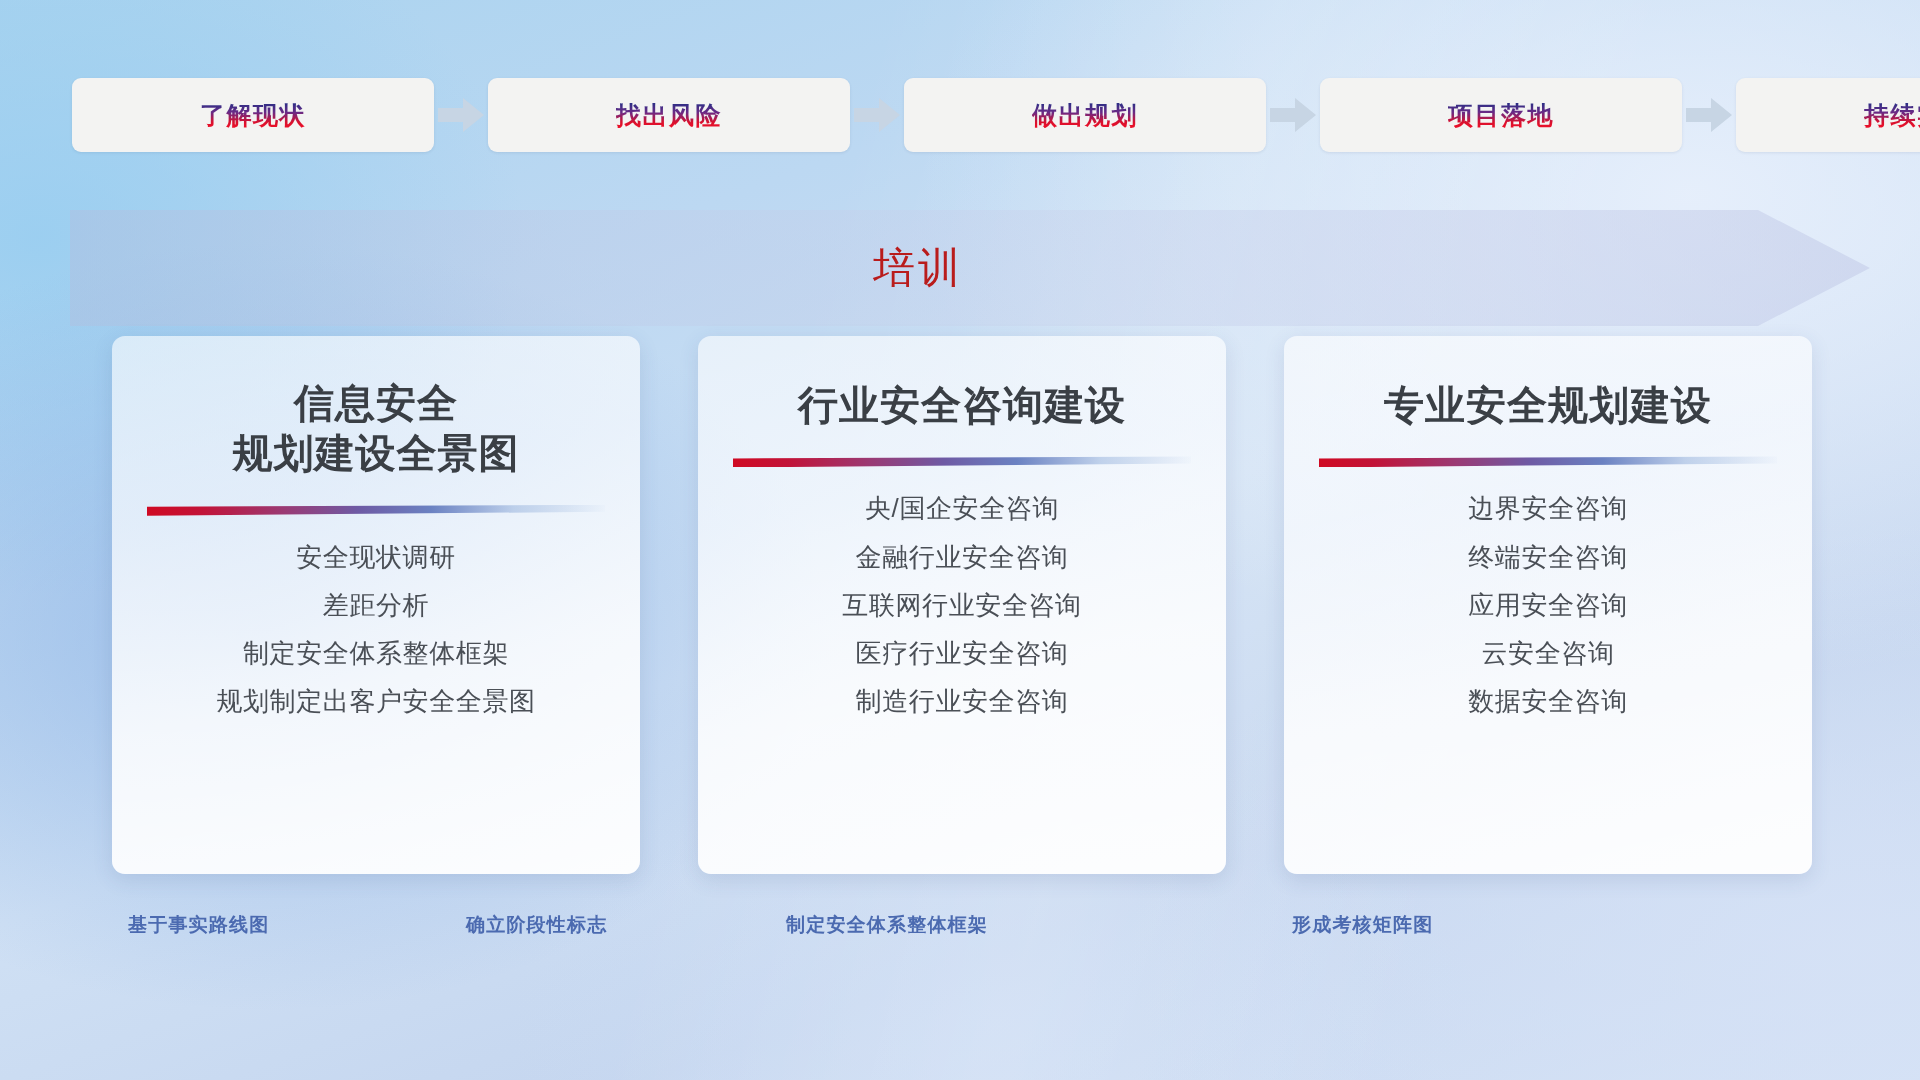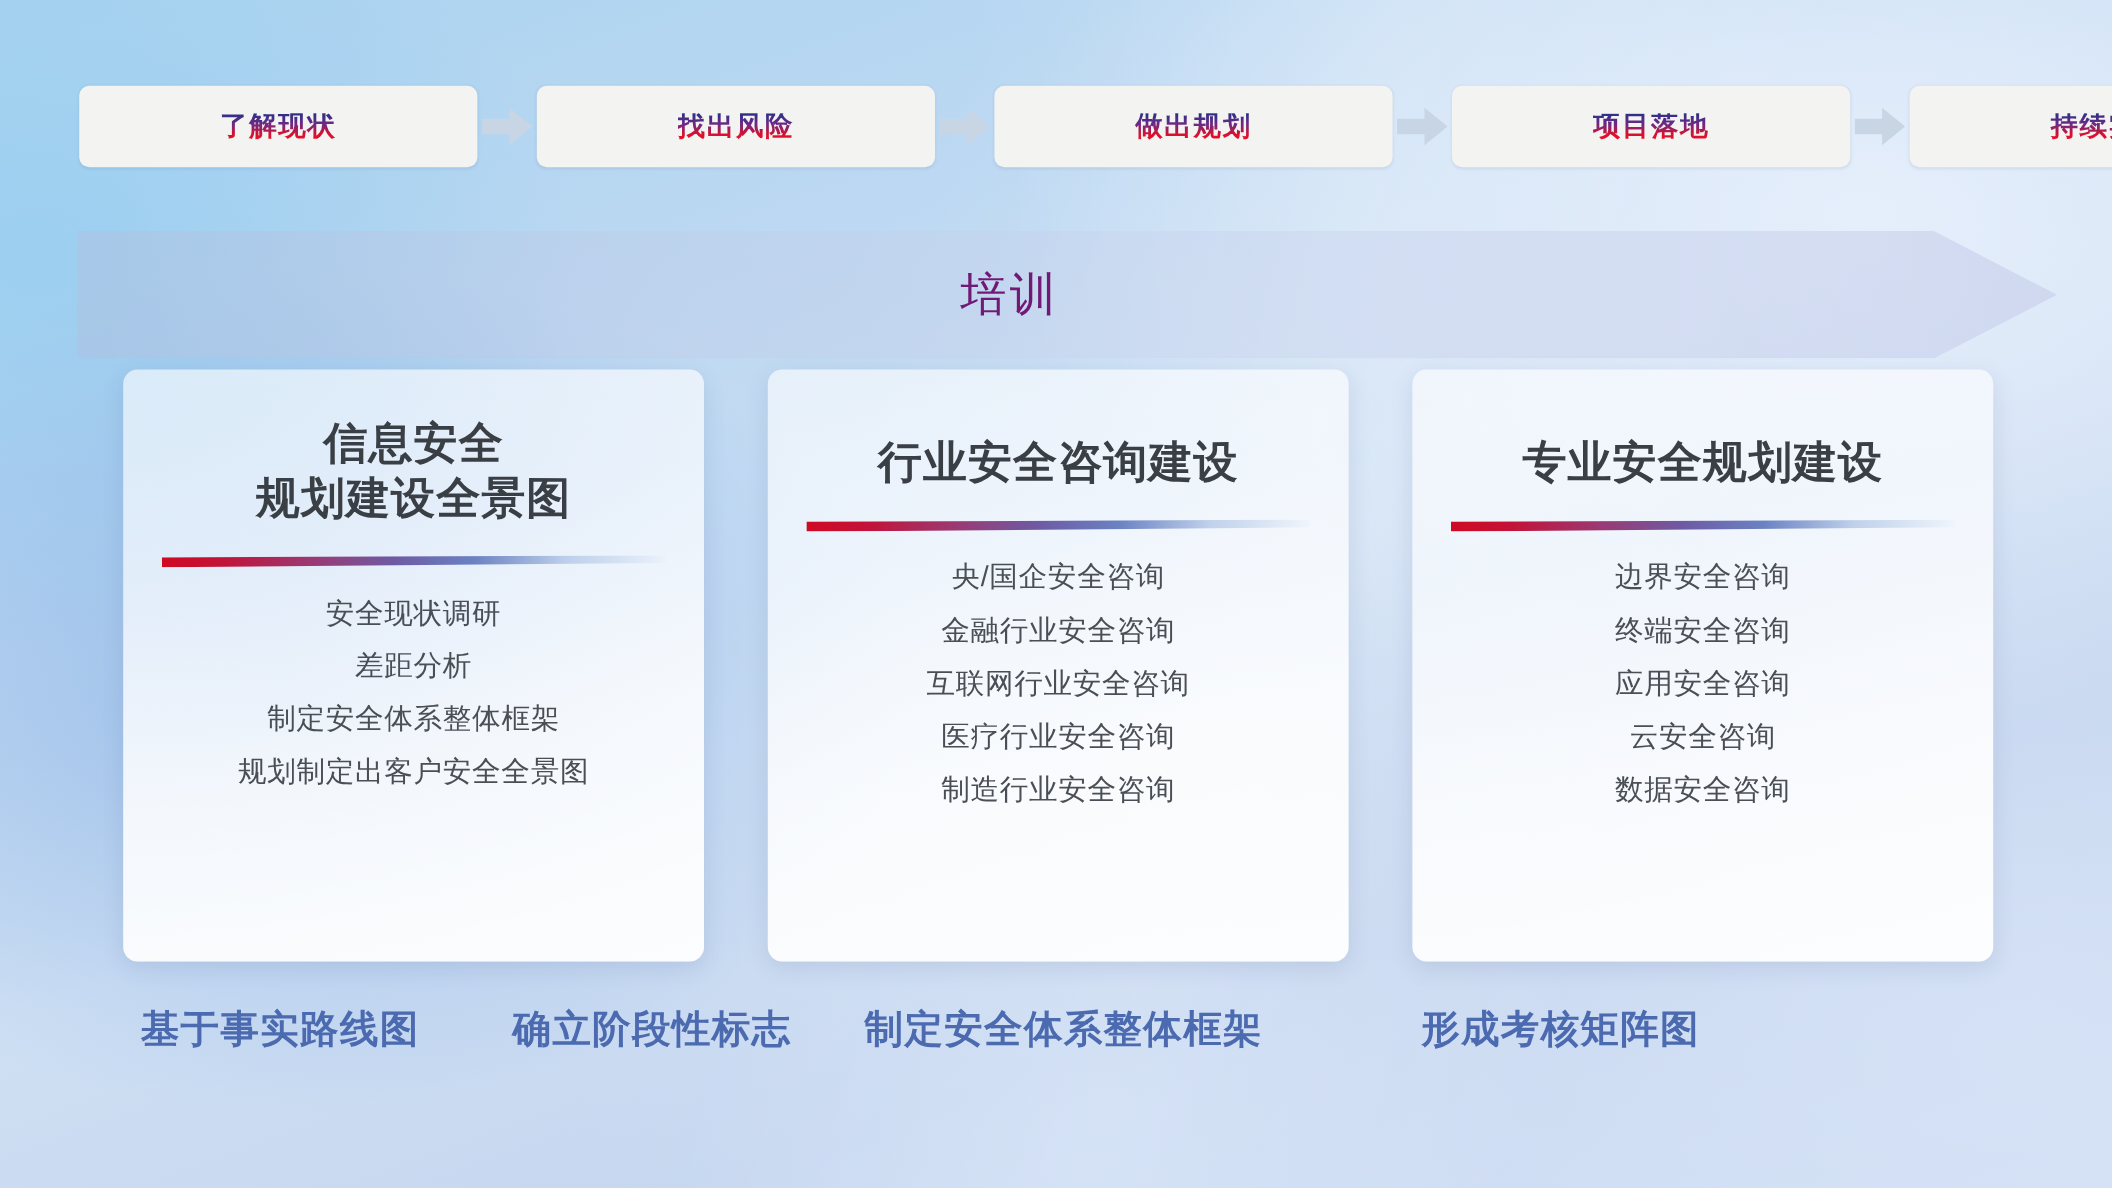--- a/index.html
+++ b/index.html
@@ -109,21 +109,21 @@
     position: absolute;
     left: 8px; right: 0; top: 0;
     height: 116px;
     display: flex;
     align-items: center;
     justify-content: center;
     padding-right: 112px;
     font-size: 42px;
     font-weight: 400;
     letter-spacing: 3px;
-    color: #701a75;
+    color: #b91c1c;
   }
 
   
   #cards {
     position: absolute;
     left: 112px;
     top: 336px;
     width: 1700px;
     height: 538px;
     display: flex;
@@ -160,21 +160,21 @@
         #e3102f 100%);
     z-index: -1;
   }
   .card-title {
     font-size: 40px;
     font-weight: 700;
     line-height: 1.26;
     letter-spacing: 1px;
     color: #3a3f45;
     text-align: center;
-    margin-top: 18px;
+    margin-top: 2px;
   }
   .card-title.two-line { margin-top: 0; }
 
   .card-divider {
     position: relative;
     width: 458px;
     height: 11px;
     margin: 26px 0 0 0;
   }
   .card-divider .bar {
@@ -212,21 +212,21 @@
   #footer-labels {
     position: absolute;
     left: 0;
     top: 912px;
     width: 1920px;
     height: 56px;
   }
   .footer-label {
     position: absolute;
     top: 0;
-    font-size: 35px;
+    font-size: 19px;
     font-weight: 700;
     letter-spacing: 1.2px;
     color: #4b6ab0;
     white-space: nowrap;
   }
 </style>
 </head>
 <body>
 
 <div id="bg"></div>

